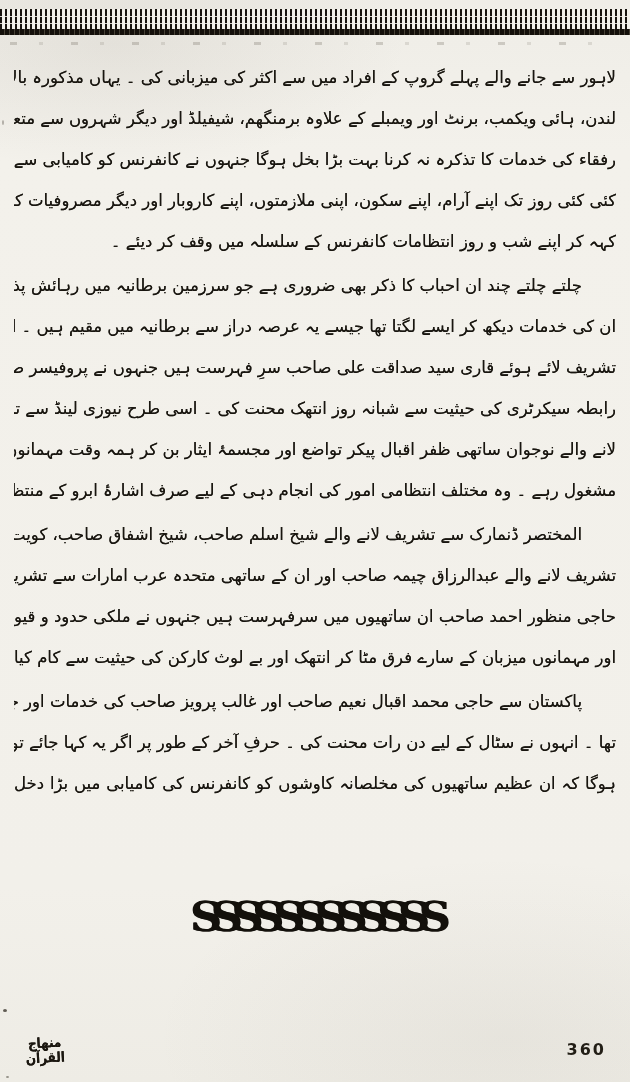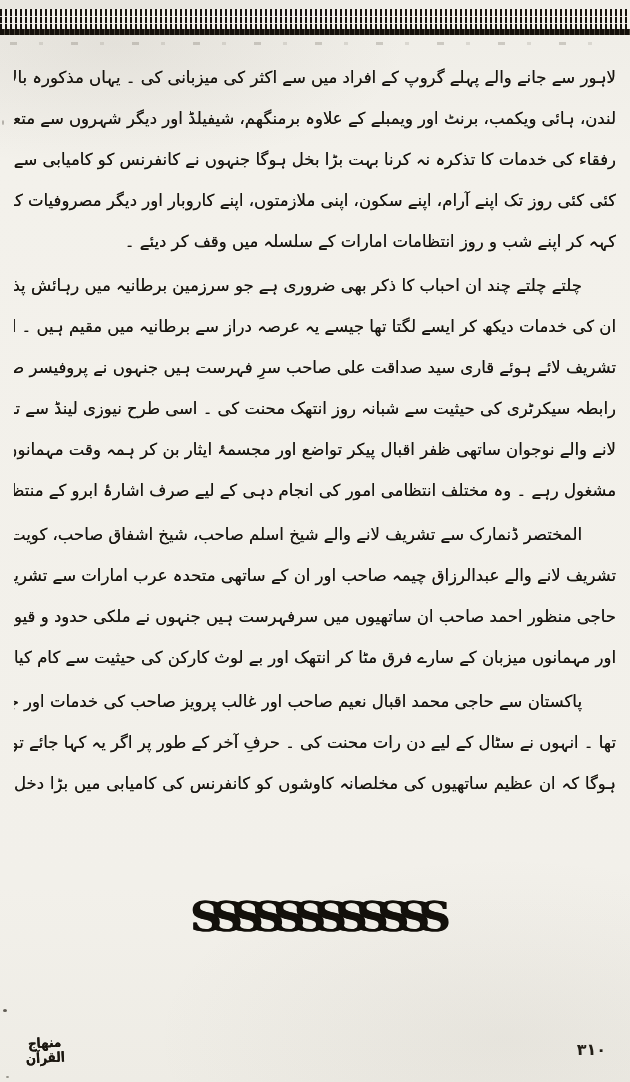--- a/index.html
+++ b/index.html
@@ -109,21 +109,21 @@
     <div class="base"></div>
   </div>
   <div class="band-noise"></div>
 
   <div class="text-block">
       <div class="para">
         <div class="line">لاہور سے جانے والے پہلے گروپ کے افراد میں سے اکثر کی میزبانی کی ۔ یہاں مذکورہ بالا احباب کے علاوہ</div>
         <div class="line">لندن، ہائی ویکمب، برنٹ اور ویمبلے کے علاوہ برمنگھم، شیفیلڈ اور دیگر شہروں سے متعلقہ اُن جملہ</div>
         <div class="line">رفقاء کی خدمات کا تذکرہ نہ کرنا بہت بڑا بخل ہوگا جنہوں نے کانفرنس کو کامیابی سے ہمکنار کرنے کیلئے</div>
         <div class="line">کئی کئی روز تک اپنے آرام، اپنے سکون، اپنی ملازمتوں، اپنے کاروبار اور دیگر مصروفیات کو خیرباد</div>
-        <div class="line last">کہہ کر اپنے شب و روز انتظامات امارات کے سلسلہ میں وقف کر دیئے ۔</div>
+        <div class="line last">کہہ کر اپنے شب و روز انتظامات کانفرنس کے سلسلہ میں وقف کر دیئے ۔</div>
       </div>
       <div class="para">
         <div class="line indent">چلتے چلتے چند ان احباب کا ذکر بھی ضروری ہے جو سرزمین برطانیہ میں رہائش پذیر تو نہ تھے لیکن</div>
         <div class="line">ان کی خدمات دیکھ کر ایسے لگتا تھا جیسے یہ عرصہ دراز سے برطانیہ میں مقیم ہیں ۔ ان حضرات میں امریکہ سے</div>
         <div class="line">تشریف لائے ہوئے قاری سید صداقت علی صاحب سرِ فہرست ہیں جنہوں نے پروفیسر صاحب کے ہمراہ</div>
         <div class="line">رابطہ سیکرٹری کی حیثیت سے شبانہ روز انتھک محنت کی ۔ اسی طرح نیوزی لینڈ سے تشریف</div>
         <div class="line">لانے والے نوجوان ساتھی ظفر اقبال پیکر تواضع اور مجسمۂ ایثار بن کر ہمہ وقت مہمانوں کی خدمت میں</div>
         <div class="line">مشغول رہے ۔ وہ مختلف انتظامی امور کی انجام دہی کے لیے صرف اشارۂ ابرو کے منتظر ہوتے ۔</div>
       </div>
       <div class="para">
@@ -135,19 +135,19 @@
       <div class="para">
         <div class="line indent">پاکستان سے حاجی محمد اقبال نعیم صاحب اور غالب پرویز صاحب کی خدمات اور جذبہ قابلِ دید</div>
         <div class="line">تھا ۔ انہوں نے سٹال کے لیے دن رات محنت کی ۔ حرفِ آخر کے طور پر اگر یہ کہا جائے تو بے جا نہ</div>
         <div class="line last">ہوگا کہ ان عظیم ساتھیوں کی مخلصانہ کاوشوں کو کانفرنس کی کامیابی میں بڑا دخل ہے ۔</div>
       </div>
     </div>
 
   <div class="ornament">SSSSSSSSSSSS</div>
 
   <div class="publisher-mark">منهاج القرآن</div>
-  <div class="page-number">۳۱۰</div>
+  <div class="page-number">360</div>
 
   <div class="speck s1"></div>
   <div class="speck s2"></div>
   <div class="speck s3"></div>
 
 </div>
 
 </body></html>

